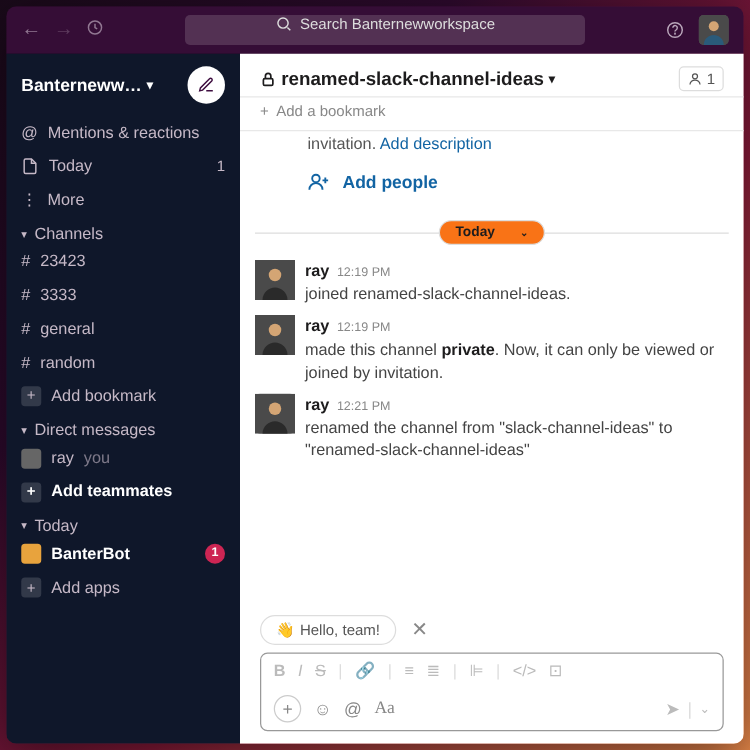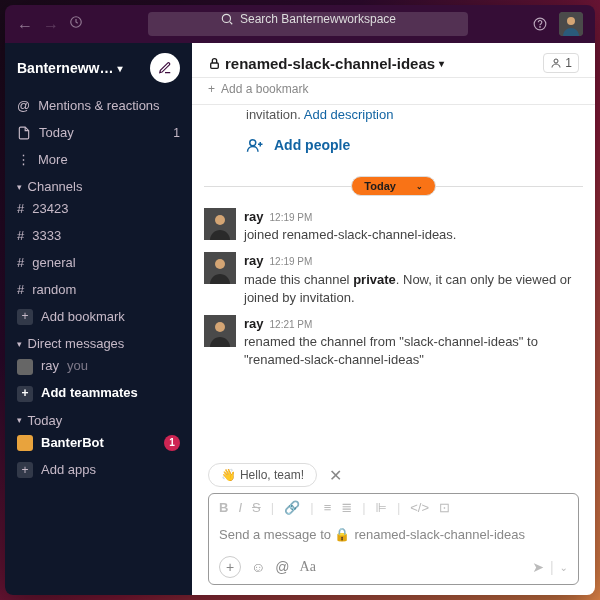--- a/index.html
+++ b/index.html
@@ -281,21 +281,20 @@
             <span>🔗</span>
             <span style="color:#ddd">|</span>
             <span>≡</span>
             <span>≣</span>
             <span style="color:#ddd">|</span>
             <span>⊫</span>
             <span style="color:#ddd">|</span>
             <span>&lt;/&gt;</span>
             <span>⊡</span>
           </div>
-          <div class="comp-input">Send a message to 🔒 renamed-slack-channel-ideas</div>
           <div class="comp-bottom">
             <div class="plus">+</div>
             <span>☺</span>
             <span>@</span>
             <span style="font-family:serif">Aa</span>
             <div class="send">
               <span>➤</span>
               <span style="color:#ddd">|</span>
               <span style="font-size:10px">⌄</span>
             </div>

